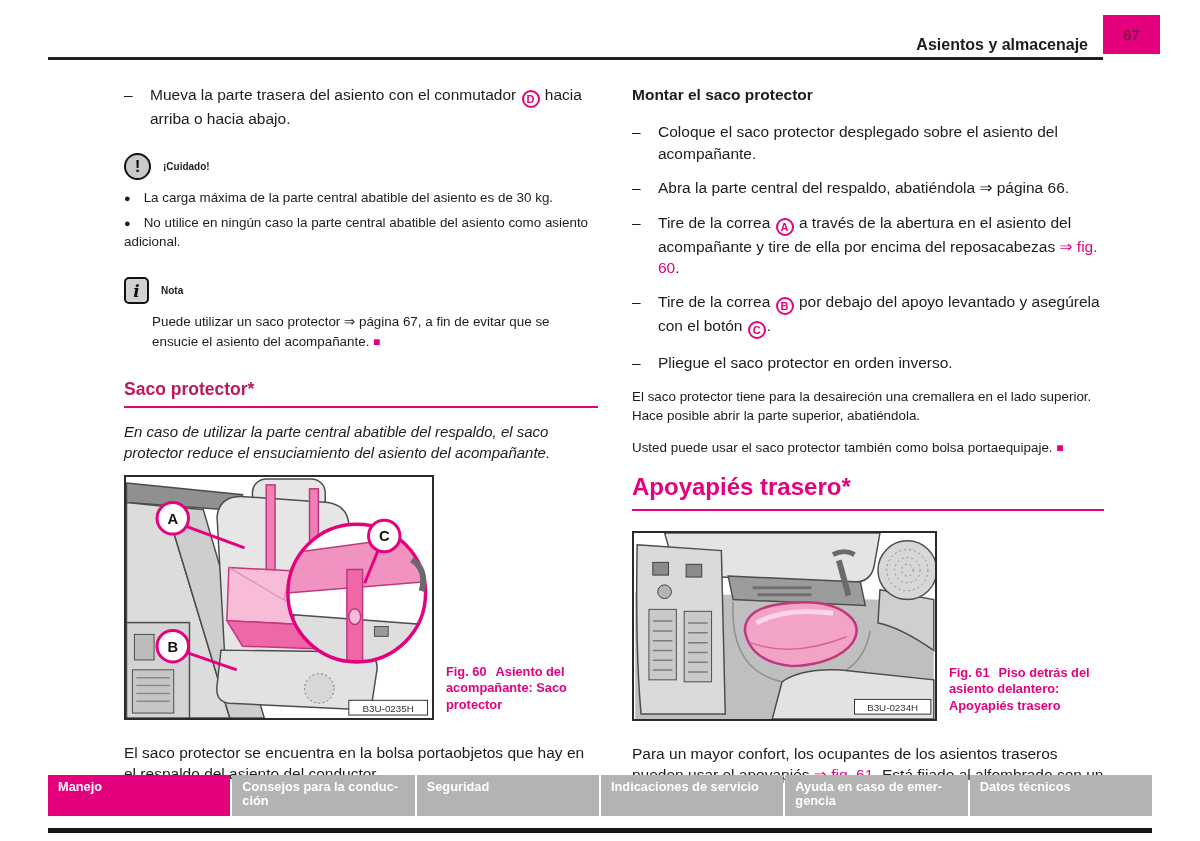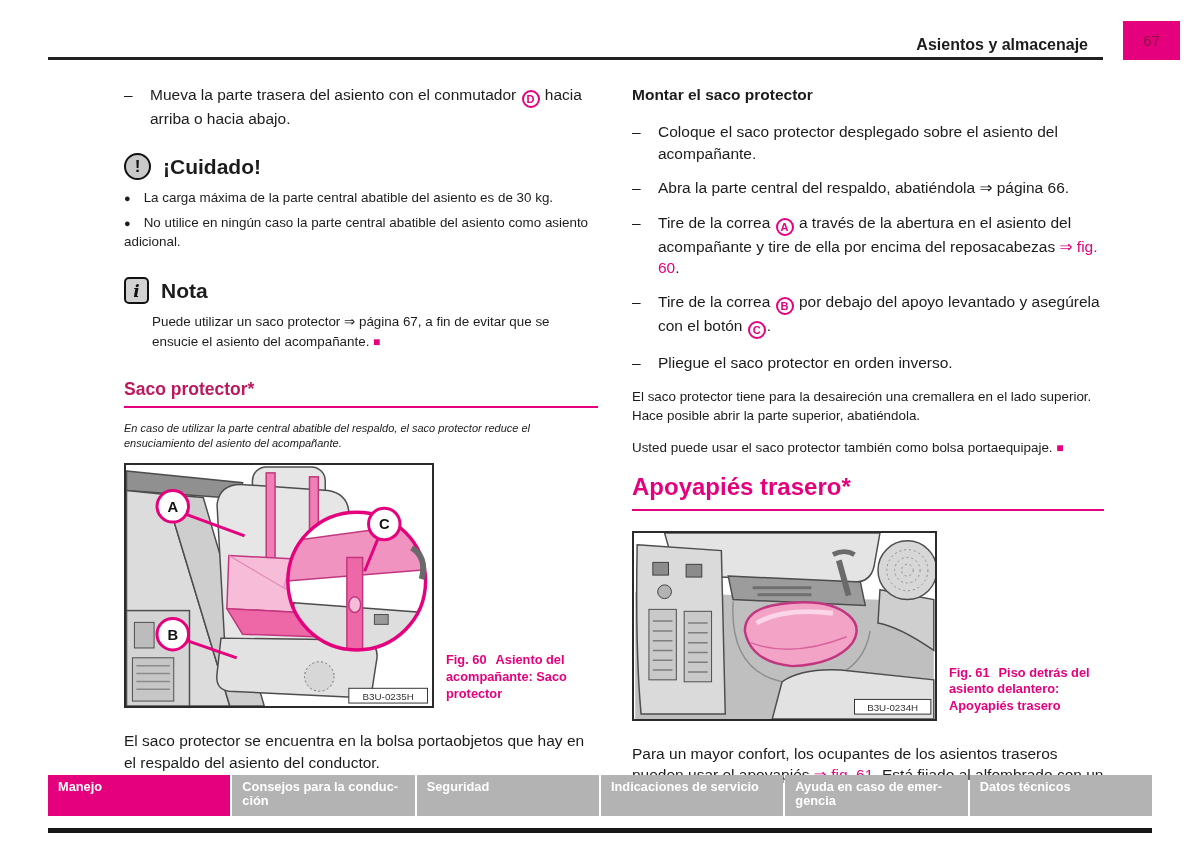--- a/index.html
+++ b/index.html
@@ -3,37 +3,37 @@
 <meta charset="utf-8">
 <style>
   * { margin:0; padding:0; box-sizing:border-box; }
   html,body { width:1200px; height:841px; background:#ffffff; overflow:hidden;
     font-family:"Liberation Sans", sans-serif; color:#1c1c1c; }
   .page { position:relative; width:1200px; height:782px; background:#fff; }
 
   
   .hdr-title { position:absolute; top:36px; right:112px; font-size:16px; font-weight:700; }
   .hdr-rule  { position:absolute; top:57px; left:48px; width:1055px; height:3px; background:#232023; }
-  .hdr-badge { position:absolute; top:21px; left:1103px; width:57px; height:39px; background:#e5007d;
+  .hdr-badge { position:absolute; top:15px; left:1103px; width:57px; height:39px; background:#e5007d;
                display:flex; align-items:center; justify-content:center;
-               font-size:15px; font-weight:400; color:#8a1340;margin-left:20px; }
+               font-size:15px; font-weight:700; color:#8a1340; }
 
   
   .col { position:absolute; top:84px; }
   .col-left  { left:124px; width:474px; }
   .col-right { left:632px; width:472px; }
 
   .body-txt { font-size:15.5px; line-height:1.38; }
   .small-txt { font-size:13.4px; line-height:1.42; }
 
   .dash-item { display:flex; margin-bottom:13px; }
   .dash-item .dash { width:26px; flex:none; }
 
   .icon-row { display:flex; align-items:center; margin-bottom:8px; }
-  .icon-row .ttl { font-size:21px; font-weight:700; margin-left:12px; }
+  .icon-row .ttl { font-size:10px; font-weight:700; margin-left:12px; }
 
   .warn-icon { width:27px; height:27px; border:2.5px solid #111; border-radius:50%;
                background:#c9c9c9; display:flex; align-items:center; justify-content:center;
                font-weight:700; font-size:17px; color:#111; }
   .note-icon { width:25px; height:27px; border:2px solid #111; border-radius:5px;
                background:#d2d2d2; display:flex; align-items:center; justify-content:center;
                font-family:"DejaVu Serif", serif; font-style:italic; font-weight:700;
                font-size:17px; color:#111; }
 
   .bullet-para { margin-bottom:6px; }
@@ -41,21 +41,21 @@
 
   .caution-block { margin-top:24px; }
   .note-block { margin-top:26px; }
   .note-body { margin-top:2px;margin-left:28px; }
 
   .sec-head-sm { margin-top:28px; color:#be185d; font-size:17.5px; font-weight:700;
                  border-bottom:2px solid #e5007d; padding-bottom:6px; }
   .sec-head-lg { margin-top:16px; color:#e5007d; font-size:24px; font-weight:700;
                  border-bottom:2.5px solid #e5007d; padding-bottom:8px; }
 
-  .intro-italic { margin-top:13px; font-style:italic; font-size:11px; line-height:1.4; }
+  .intro-italic { margin-top:13px; font-style:italic; font-size:15px; line-height:1.4; }
 
   .fig-row { display:flex; margin-top:12px; }
   .fig-box { flex:none; border:2px solid #2b2b2b; background:#fff; }
   .fig-60 .fig-box { width:310px; height:245px; }
   .fig-61 .fig-box { width:305px; height:190px; }
   .fig-cap { flex:1; align-self:flex-end; padding:0 0 6px 12px;
              color:#e5007d; font-weight:700; font-size:12.8px; line-height:1.3; }
   .fig-cap .fig-lbl { margin-right:9px; }
   .fig-61-row { margin-top:20px; }
 

